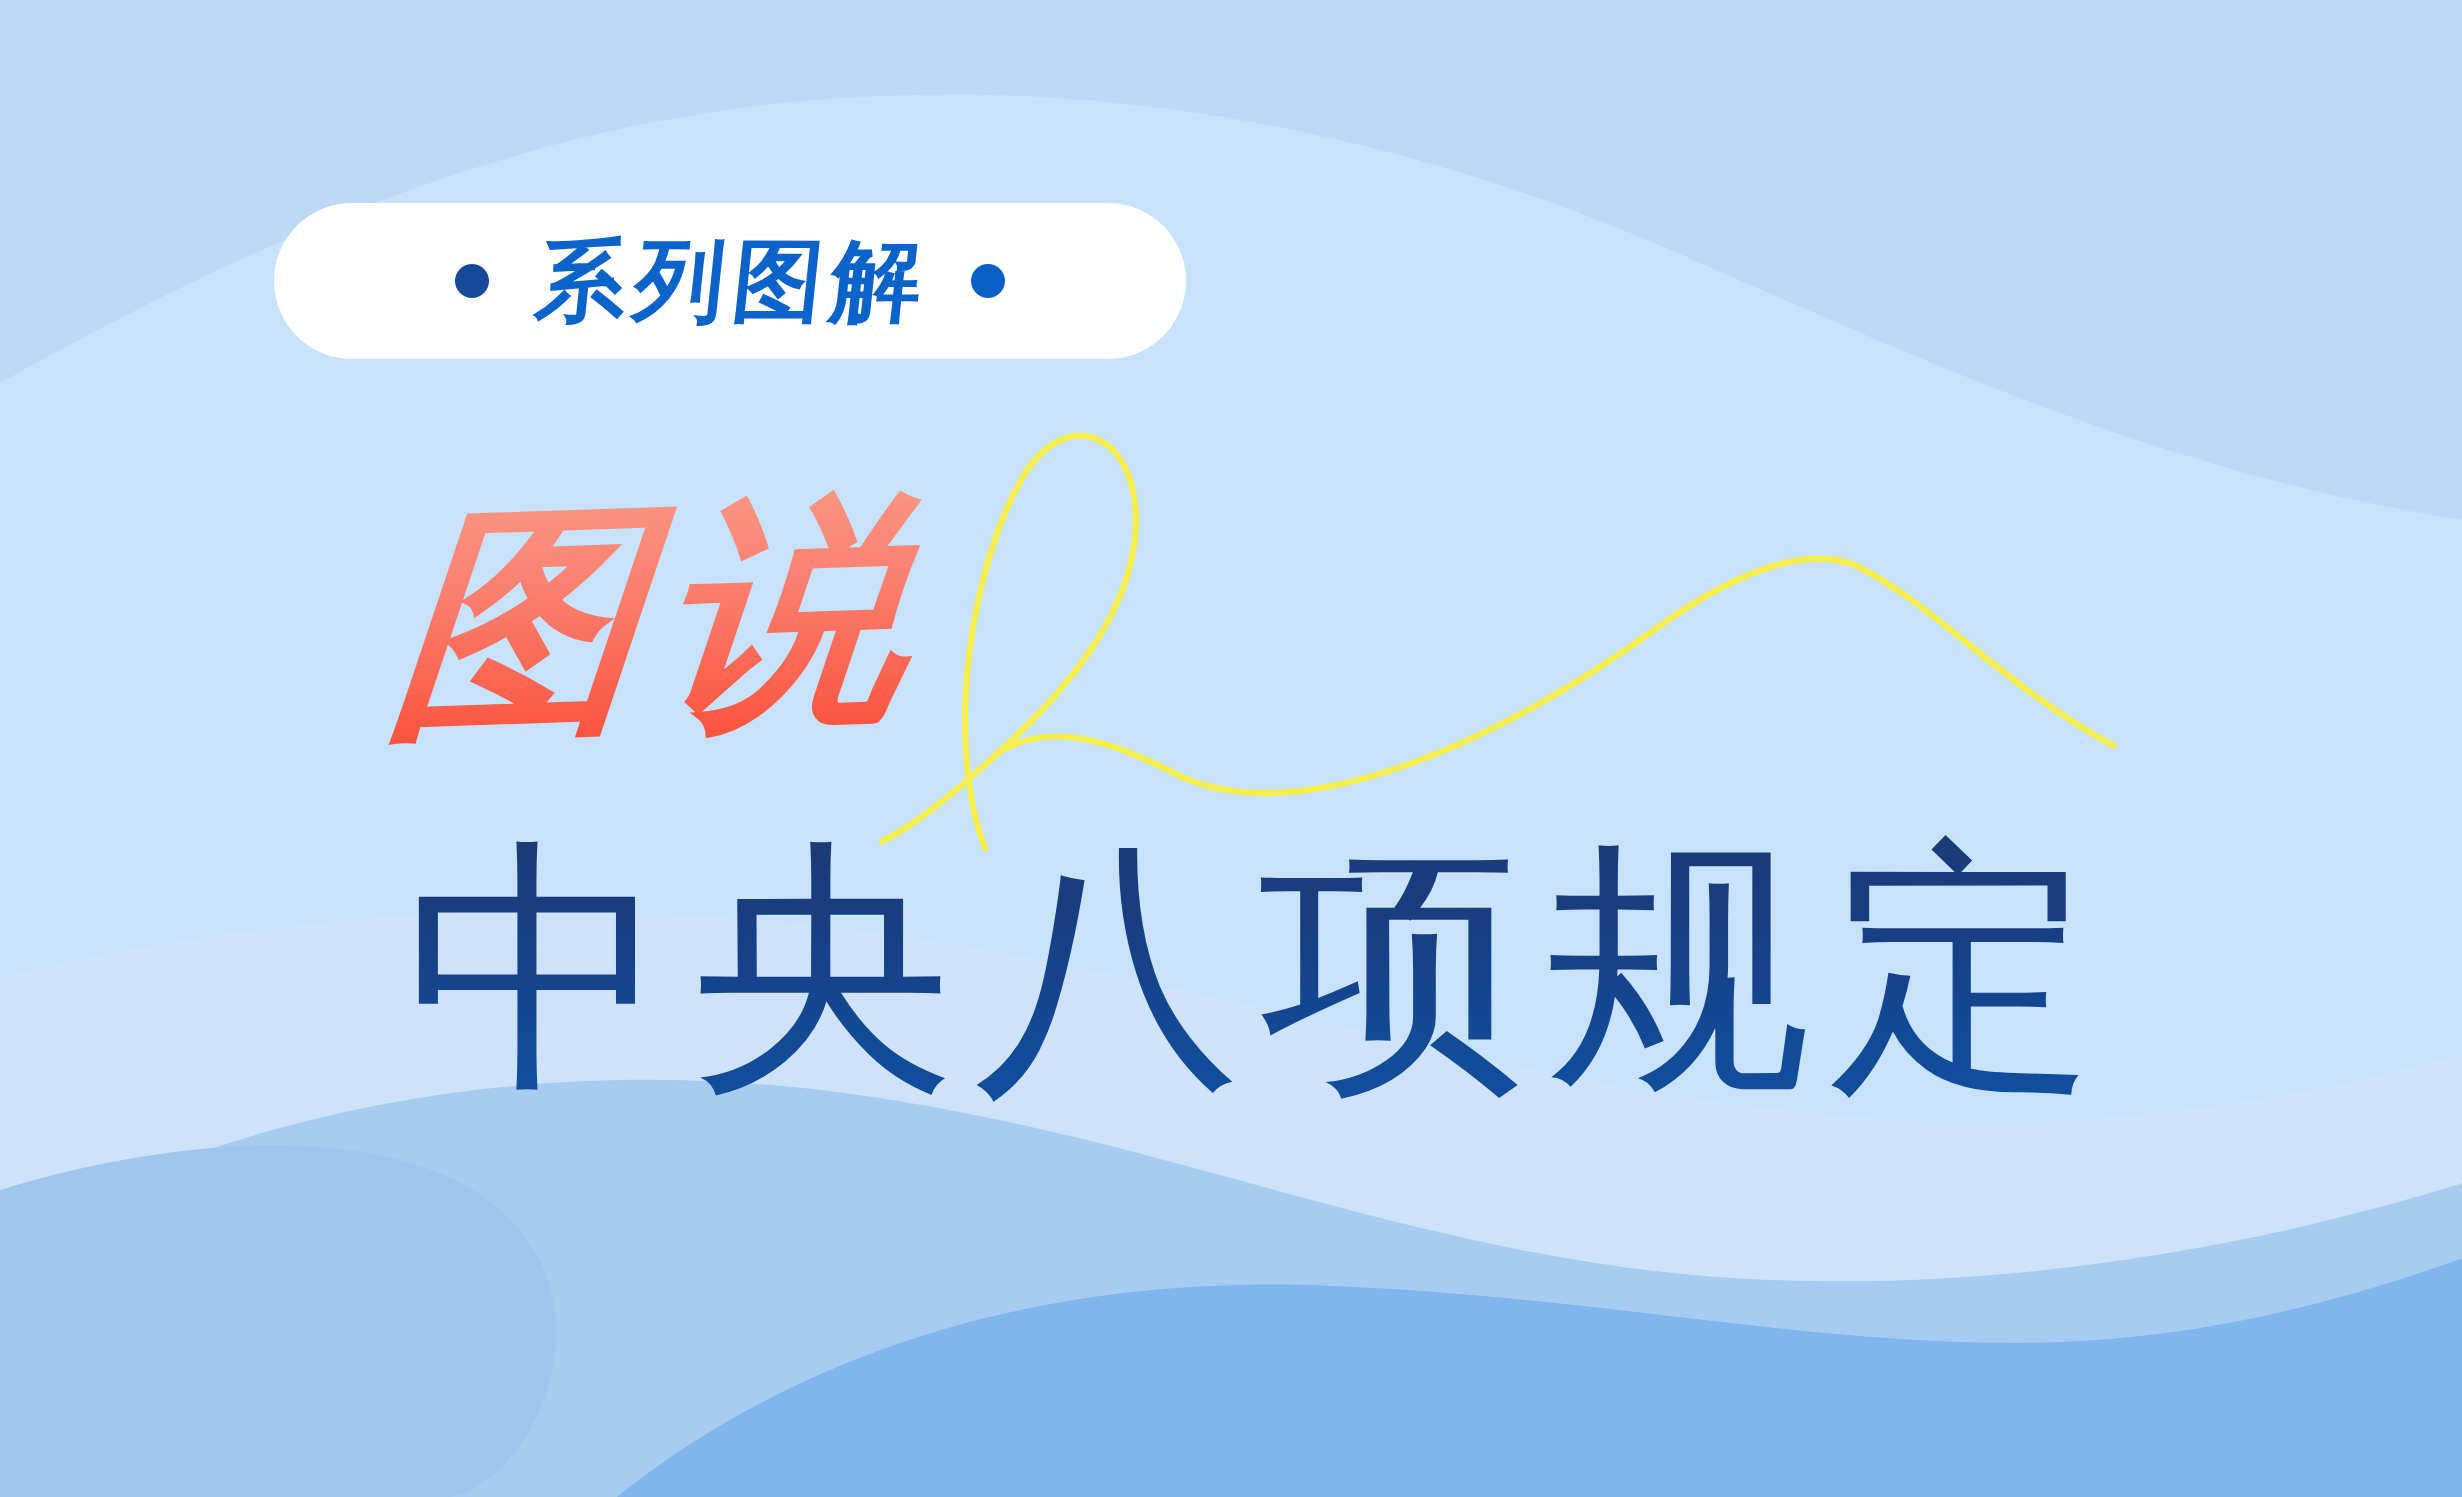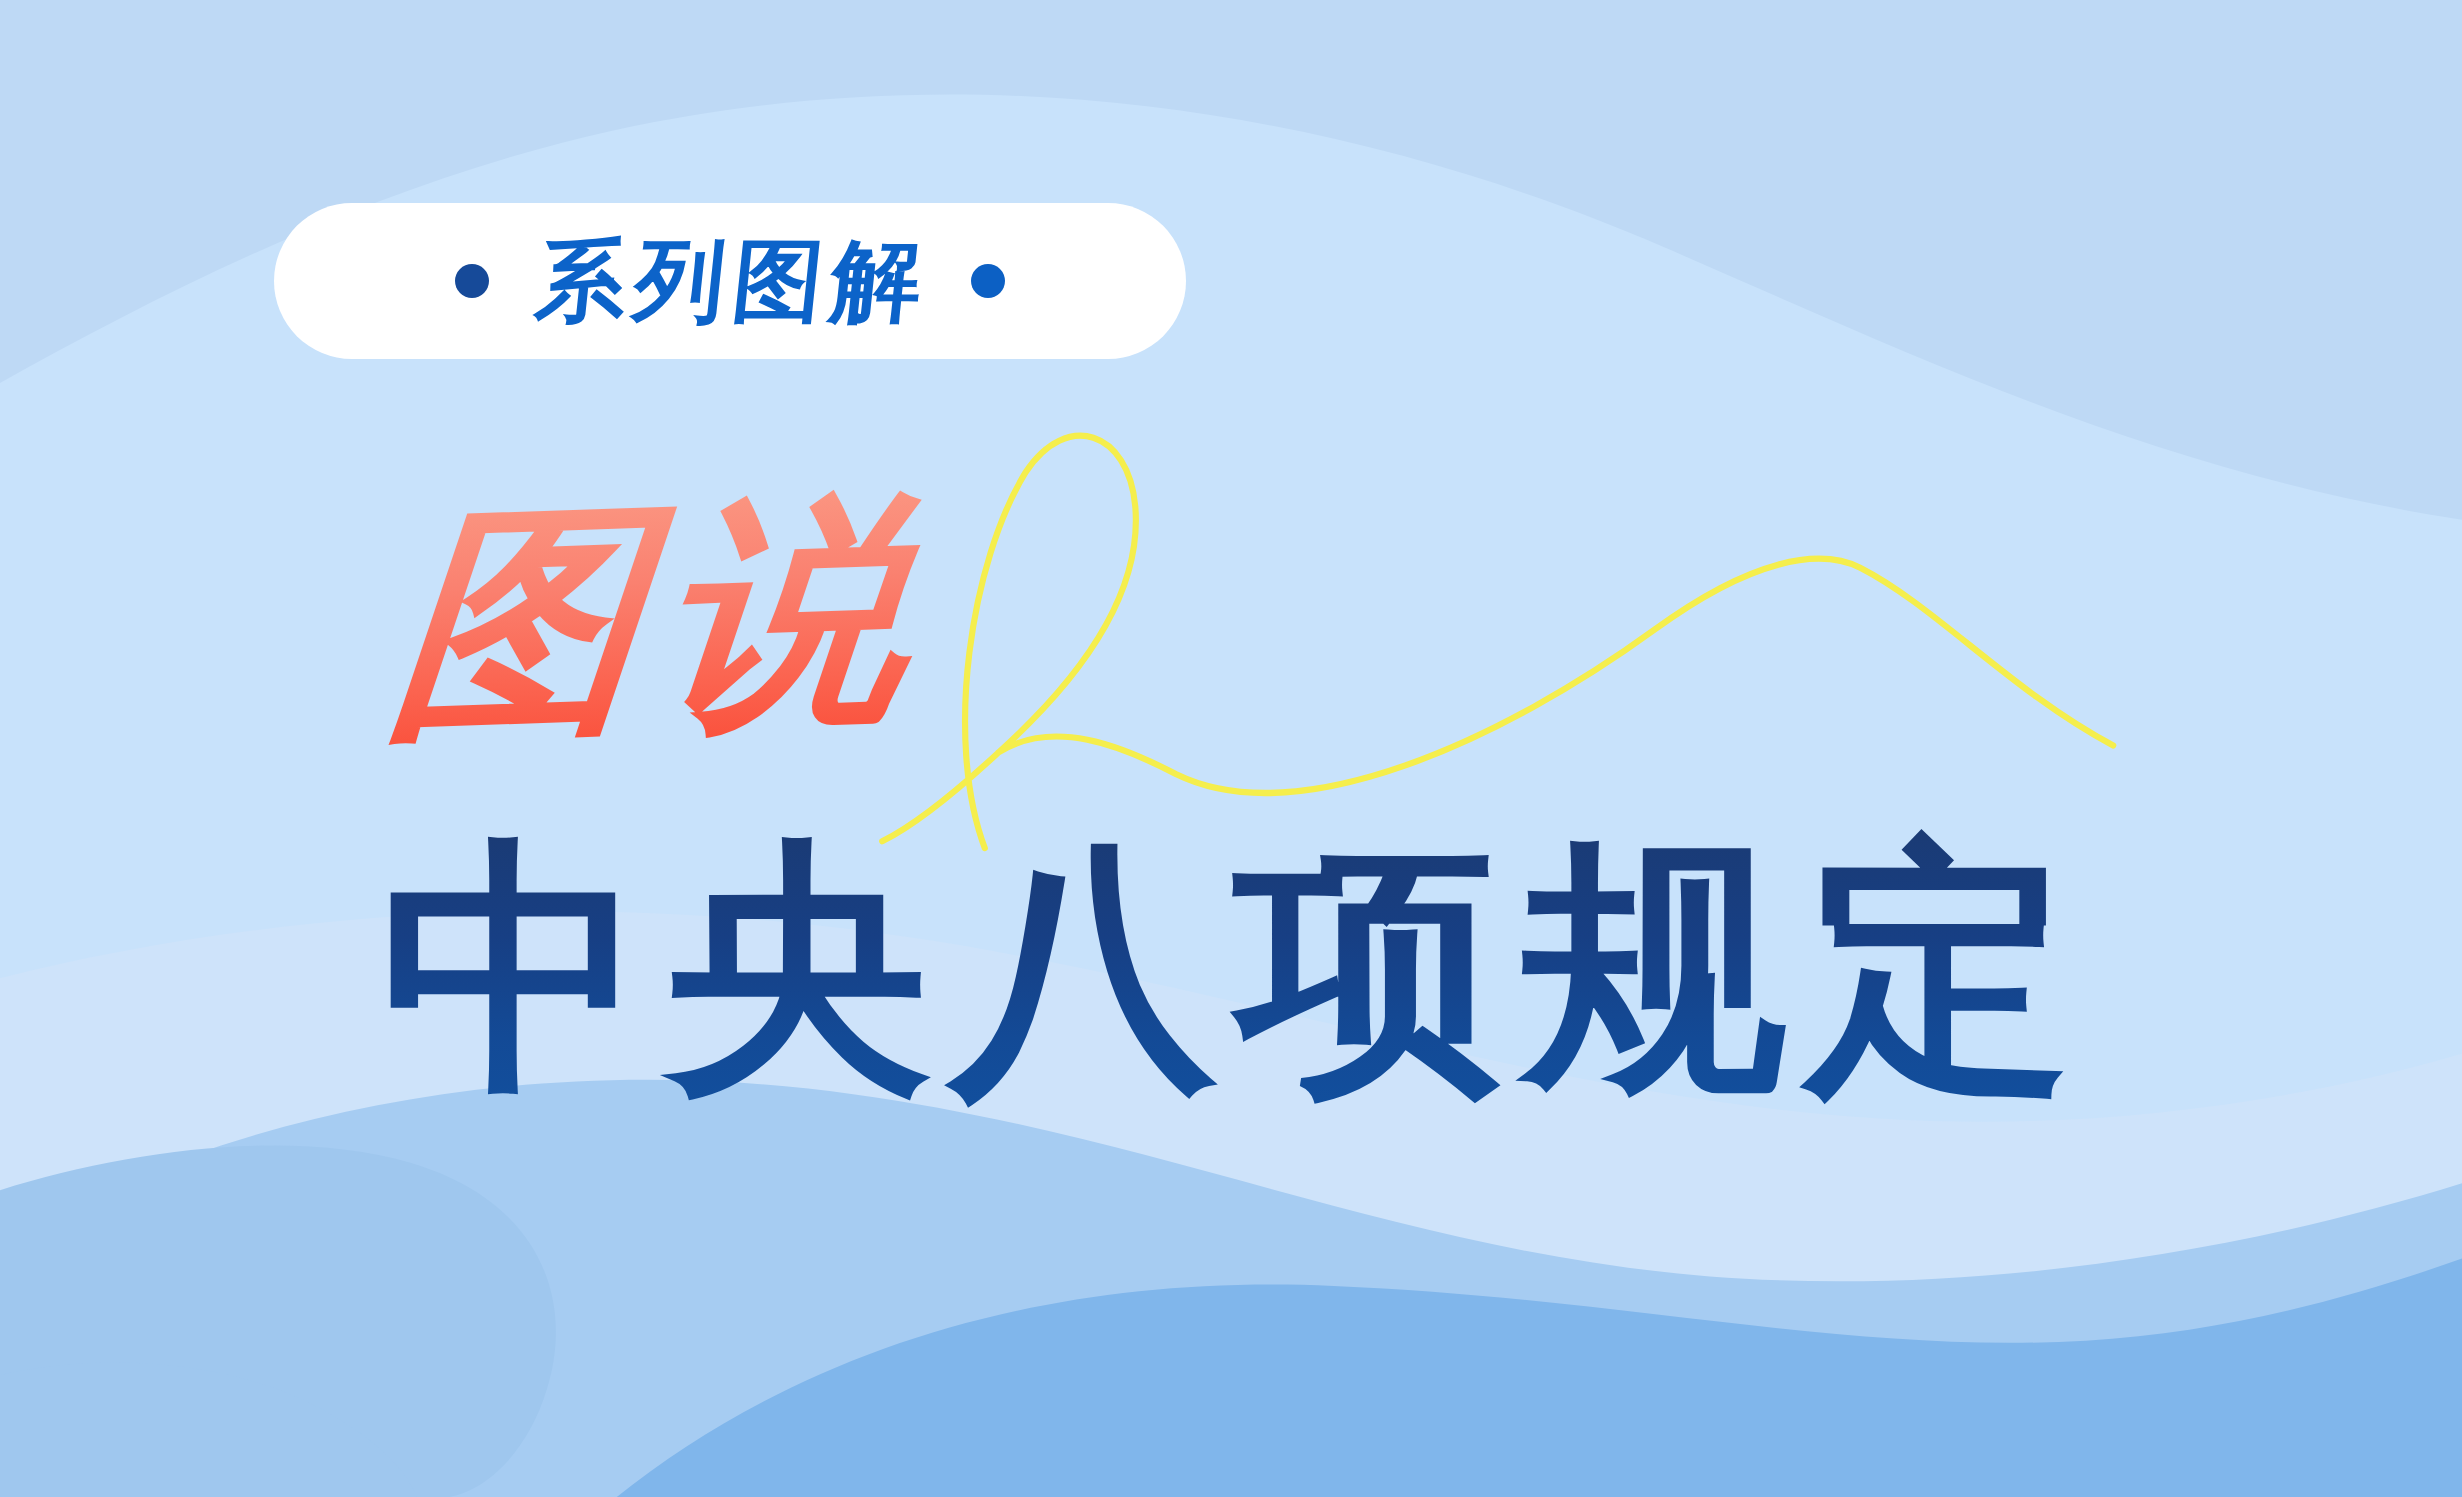--- a/index.html
+++ b/index.html
@@ -70,26 +70,26 @@
     -webkit-background-clip: text;
     background-clip: text;
     color: transparent;
     -webkit-text-fill-color: transparent;
     transform: skewX(-7deg) rotate(-2deg);
     transform-origin: left center;
   }
   
   .main-title {
     position: absolute;
-    left: 380px;
+    left: 404px;
     top: 811px;
     width: 1724px;
     height: 315px;
     font-size: 267px;
-    font-weight: 700;
+    font-weight: 400;
     line-height: 315px;
     letter-spacing: 18px;
     white-space: nowrap;
     background: linear-gradient(180deg, #1b3a72 0%, #173f84 40%, #134a96 72%, #11509f 100%);
     -webkit-background-clip: text;
     background-clip: text;
     color: transparent;
     -webkit-text-fill-color: transparent;
   }
   

